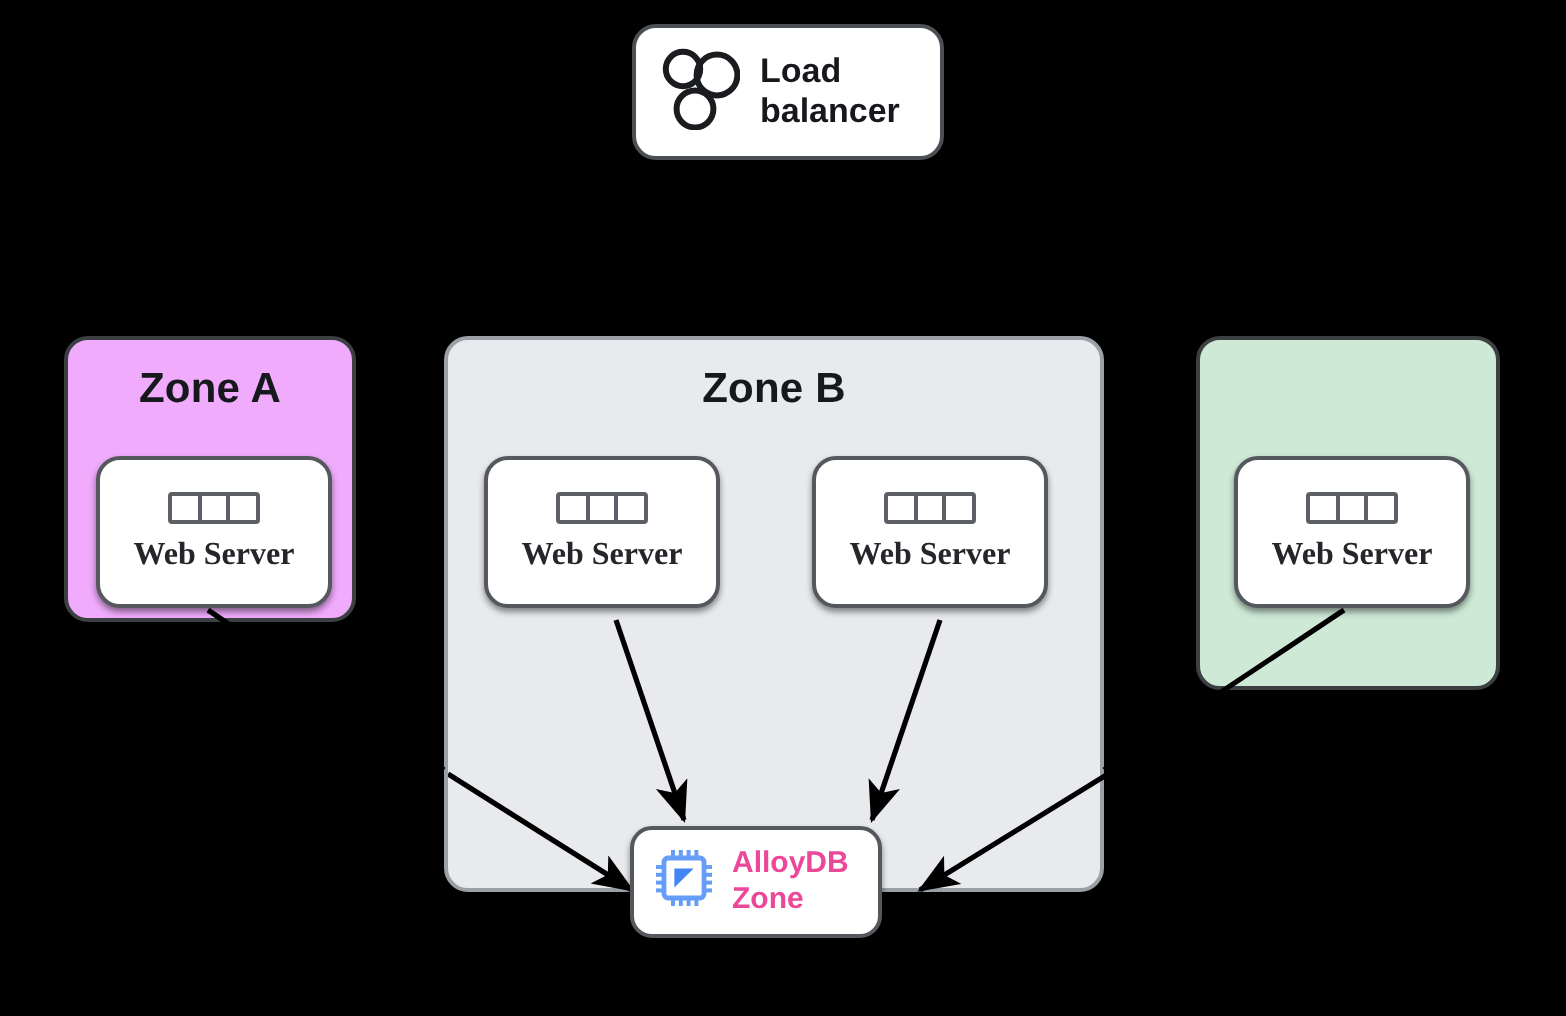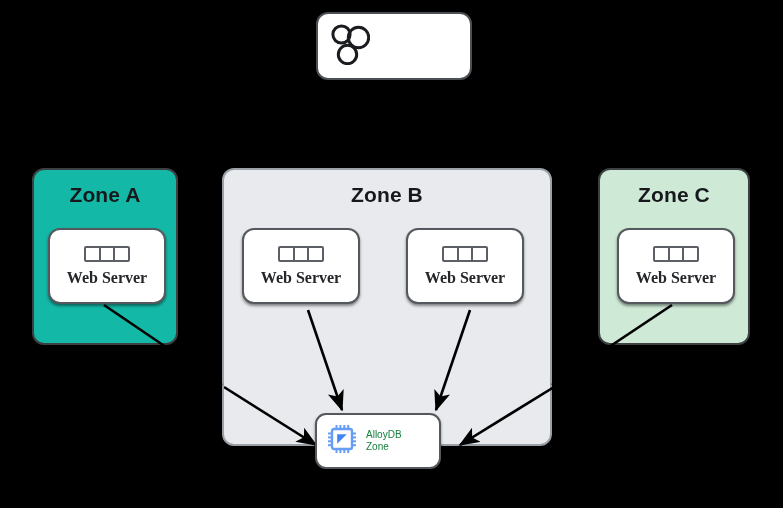--- a/index.html
+++ b/index.html
@@ -103,23 +103,23 @@
     border: 2px solid #55585d;
     border-radius: 11px;
     box-sizing: border-box;
     box-shadow: 0 2px 3px rgba(0,0,0,0.45);
     display: flex;
     flex-direction: row;
     align-items: center;
     padding-left: 10px;
   }
   #alloydb-text {
-    font-size: 10px;
-    font-weight: normal;
-    color: #15803d;
+    font-size: 15px;
+    font-weight: bold;
+    color: #ec4899;
     line-height: 1.18;
     margin-left: 9px;
   }
   svg.arrows {
     position: absolute;
     left: 0; top: 0;
     width: 783px;
     height: 508px;
     pointer-events: none;
   }
@@ -138,21 +138,21 @@
 
     <line x1="334" y1="82" x2="170" y2="218" stroke="#000000" stroke-width="2.6" marker-end="url(#ah)"></line>
 
     <line x1="356" y1="85" x2="308" y2="222" stroke="#000000" stroke-width="2.6" marker-end="url(#ah)"></line>
 
     <line x1="440" y1="85" x2="470" y2="222" stroke="#000000" stroke-width="2.6" marker-end="url(#ah)"></line>
 
     <line x1="466" y1="82" x2="625" y2="218" stroke="#000000" stroke-width="2.6" marker-end="url(#ah)"></line>
   </svg>
 
-  <div class="zone" id="zone-a" style="left:32px; top:168px; width:146px; height:177px; background:#14b8a6; border:2px solid #3c4043;">
+  <div class="zone" id="zone-a" style="left:32px; top:168px; width:146px; height:143px; background:#f0abfc; border:2px solid #3c4043;">
     <div class="zone-label" style="top:13px;">Zone A</div>
     <div class="node" style="left:14px; top:58px; width:118px; height:76px;">
       <div class="rack-icon">
         <div class="rack-cell"></div>
           <div class="rack-cell"></div>
           <div class="rack-cell"></div>
       </div>
       <div class="node-label">Web Server</div>
     </div>
   </div>
@@ -189,21 +189,20 @@
       <div class="rack-icon">
         <div class="rack-cell"></div>
           <div class="rack-cell"></div>
           <div class="rack-cell"></div>
       </div>
       <div class="node-label">Web Server</div>
     </div>
   </div>
 
   <div class="zone" id="zone-c" style="left:598px; top:168px; width:152px; height:177px; background:#ceead6; border:2px solid #3c4043;">
-    <div class="zone-label" style="top:13px;">Zone C</div>
     <div class="node" style="left:17px; top:58px; width:118px; height:76px;">
       <div class="rack-icon">
         <div class="rack-cell"></div>
           <div class="rack-cell"></div>
           <div class="rack-cell"></div>
       </div>
       <div class="node-label">Web Server</div>
     </div>
   </div>
 
@@ -215,20 +214,24 @@
   </svg>
 
   <div id="load-balancer">
     <span style="flex:0 0 auto;">
       <svg width="40" height="42" viewBox="0 0 40 42">
         <circle cx="11.5" cy="11.5" r="8.6" fill="none" stroke="#1a1c1f" stroke-width="3"></circle>
         <circle cx="28.5" cy="14.5" r="10.2" fill="none" stroke="#1a1c1f" stroke-width="3"></circle>
         <circle cx="17.5" cy="31.5" r="9.2" fill="none" stroke="#1a1c1f" stroke-width="3"></circle>
       </svg>
     </span>
+    <div id="lb-text">
+      <div>Load</div>
+      <div>balancer</div>
+    </div>
   </div>
 
   <div id="alloydb-node">
     <span style="flex:0 0 auto;">
       <svg width="30" height="30" viewBox="0 0 30 30">
         <g fill="#669df6">
 
           <rect x="8.5" y="1" width="2" height="4"></rect>
           <rect x="12.4" y="1" width="2" height="4"></rect>
           <rect x="16.3" y="1" width="2" height="4"></rect>

